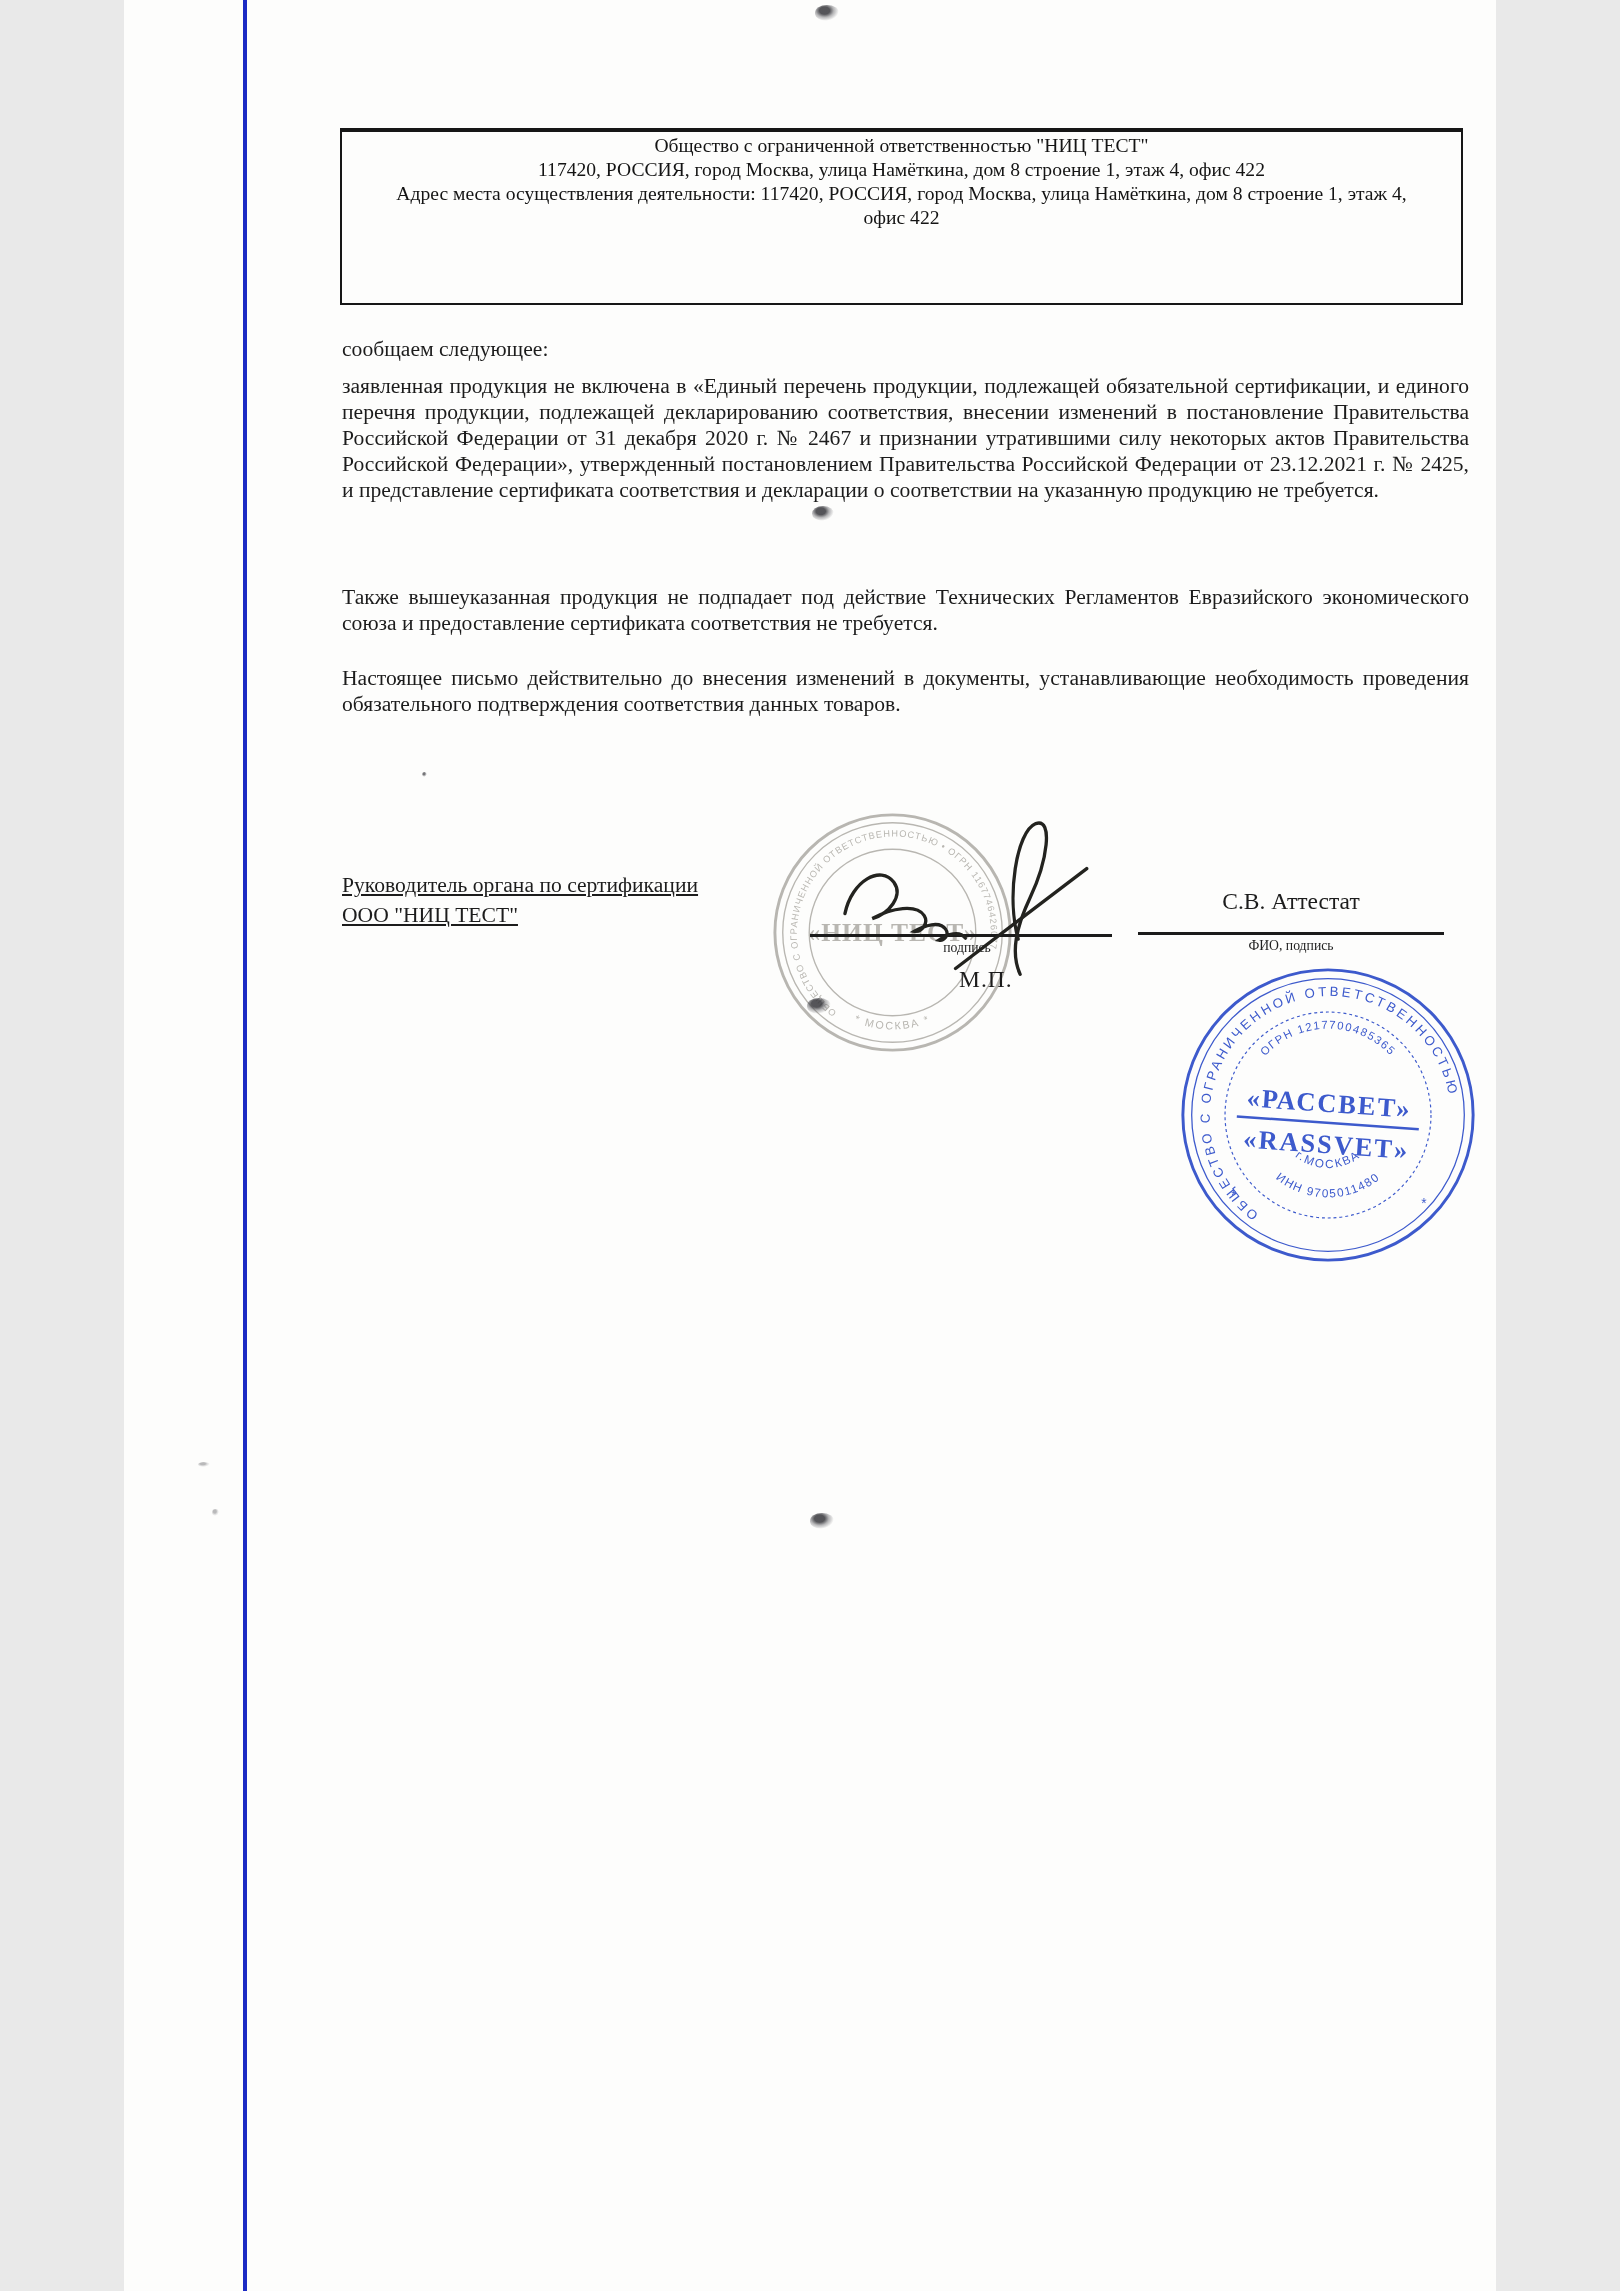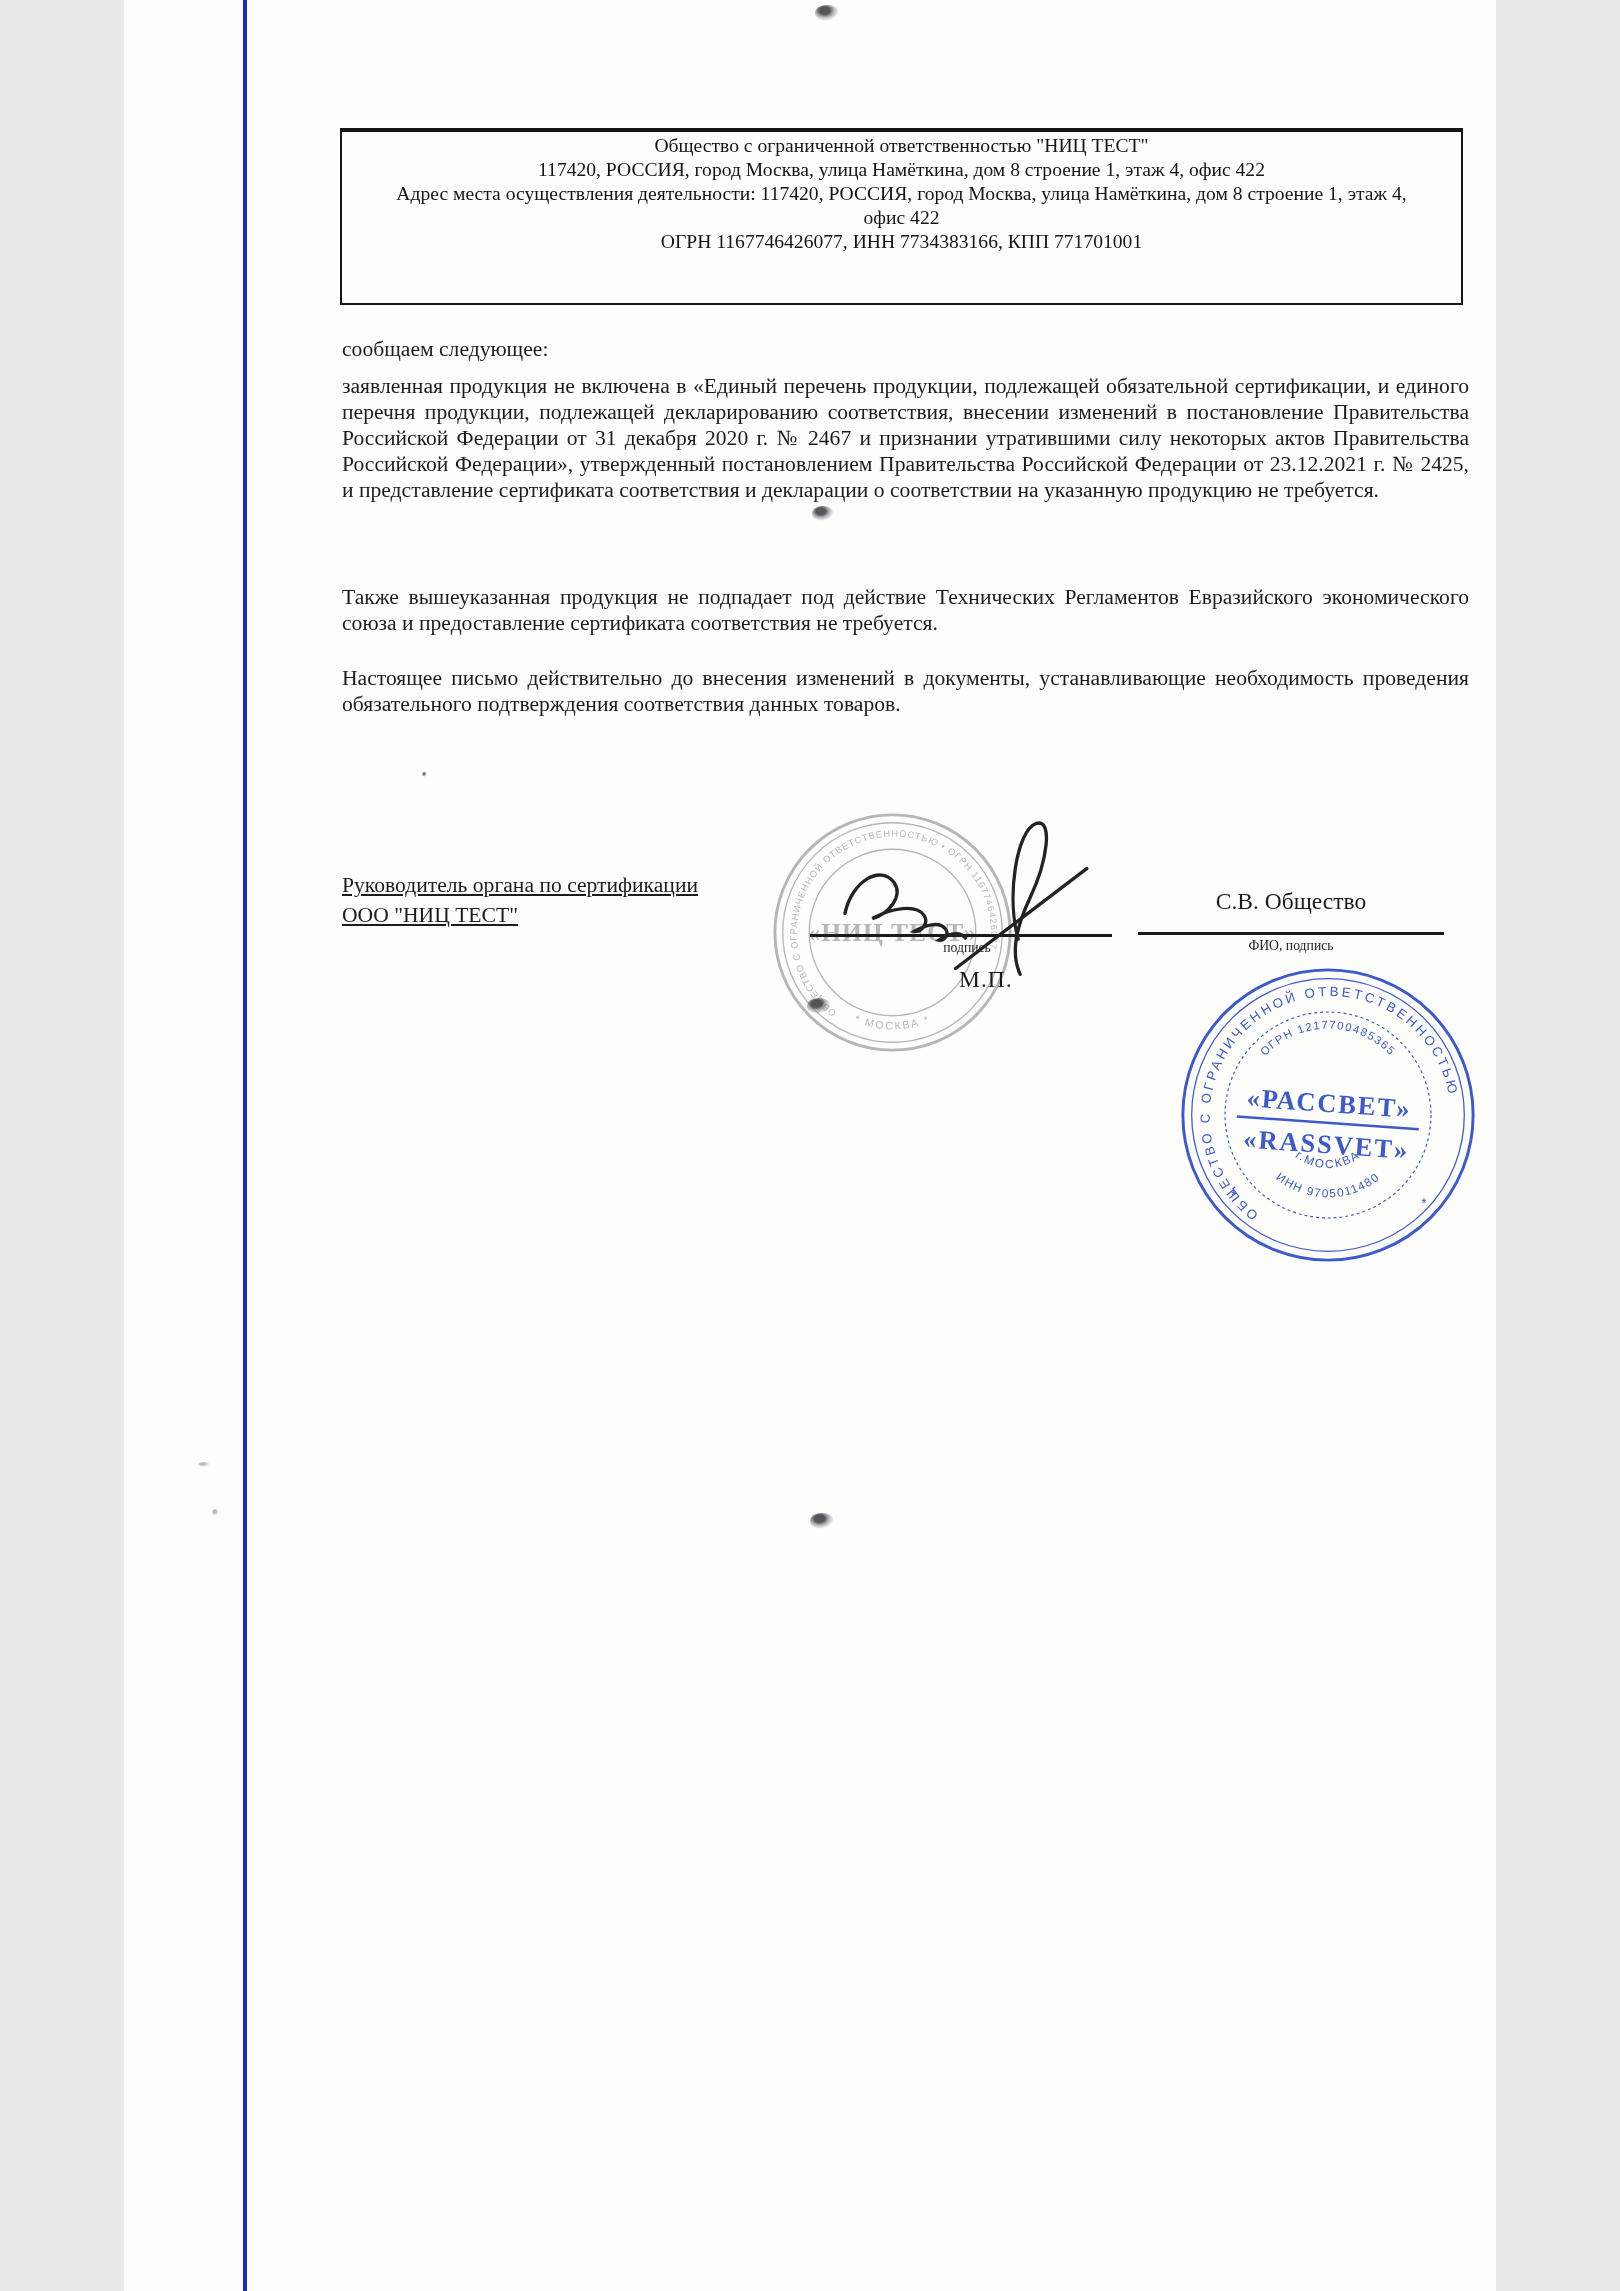--- a/index.html
+++ b/index.html
@@ -52,21 +52,20 @@
 
 <div class="page">
 
   <div class="edge-line"></div>
 
   <div class="header-box">
     <div>Общество с ограниченной ответственностью "НИЦ ТЕСТ"</div>
     <div>117420, РОССИЯ, город Москва, улица Намёткина, дом 8 строение 1, этаж 4, офис 422</div>
     <div>Адрес места осуществления деятельности: 117420, РОССИЯ, город Москва, улица Намёткина, дом 8 строение 1, этаж 4,</div>
     <div>офис 422</div>
-    <div>ОГРН 1167746426077, ИНН 7734383166, КПП 771701001</div>
   </div>
 
   <div class="intro">сообщаем следующее:</div>
   <div class="para p1">заявленная продукция не включена в «Единый перечень продукции, подлежащей обязательной сертификации, и единого перечня продукции, подлежащей декларированию соответствия, внесении изменений в постановление Правительства Российской Федерации от 31 декабря 2020 г. № 2467 и признании утратившими силу некоторых актов Правительства Российской Федерации», утвержденный постановлением Правительства Российской Федерации от 23.12.2021 г. № 2425, и представление сертификата соответствия и декларации о соответствии на указанную продукцию не требуется.</div>
   <div class="para p2">Также вышеуказанная продукция не подпадает под действие Технических Регламентов Евразийского экономического союза и предоставление сертификата соответствия не требуется.</div>
   <div class="para p3">Настоящее письмо действительно до внесения изменений в документы, устанавливающие необходимость проведения обязательного подтверждения соответствия данных товаров.</div>
 
   <div class="sig-role role1">Руководитель органа по сертификации</div>
   <div class="sig-role role2">ООО "НИЦ ТЕСТ"</div>
 
@@ -86,21 +85,21 @@
     <text class="ring-font" font-size="11" letter-spacing="2" fill="#8f8c84" text-anchor="middle">
       <textPath href="#gp-bot" startOffset="50%">* МОСКВА *</textPath>
     </text>
     <text class="center-font" x="125" y="134" text-anchor="middle" font-size="26" font-weight="700" letter-spacing="1" fill="#8f8c84">«НИЦ ТЕСТ»</text>
   </svg>
 
   <div class="sig-line line-left"></div>
   <div class="small-label sign-label">подпись</div>
   <div class="mp">М.П.</div>
 
-  <div class="name">С.В. Общество</div>
+  <div class="name">С.В. Аттестат</div>
   <div class="sig-line line-right"></div>
   <div class="small-label fio-label">ФИО, подпись</div>
 
   <svg class="signature-svg" viewBox="0 0 340 190">
     <g stroke="#23231f" stroke-width="3.4" fill="none" stroke-linecap="round">
       <path d="M 55 112 C 62 78, 92 62, 105 80 C 115 94, 100 112, 83 117 C 103 106, 128 102, 136 114 C 141 122, 133 131, 126 130 C 136 124, 152 119, 158 128 C 162 134, 156 140, 151 139 C 160 133, 172 129, 178 137"></path>
       <path d="M 232 138 C 220 95, 230 28, 250 20 C 268 14, 262 58, 244 96 C 230 126, 224 152, 234 174"></path>
       <path d="M 168 168 L 302 66"></path>
     </g>
   </svg>

